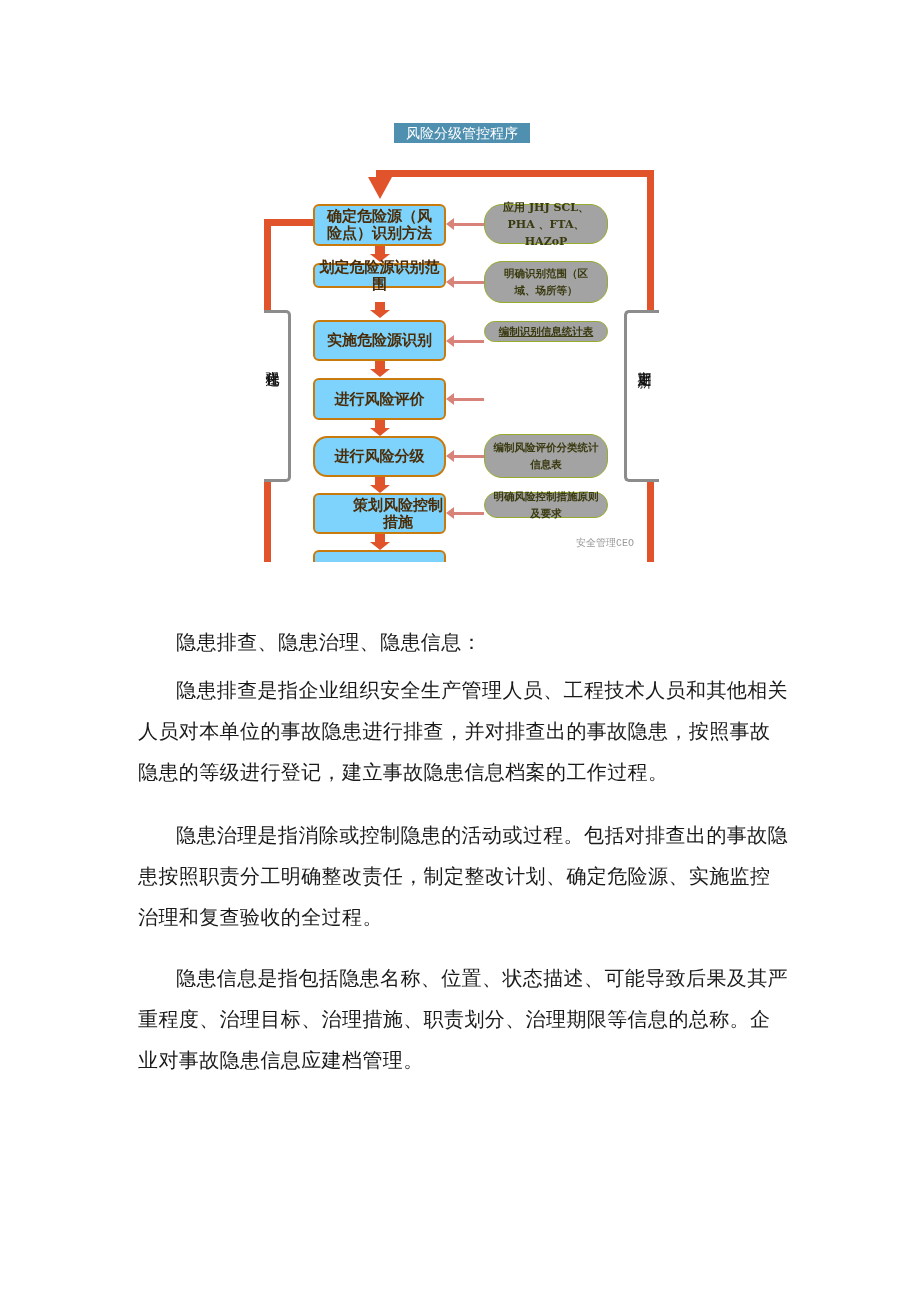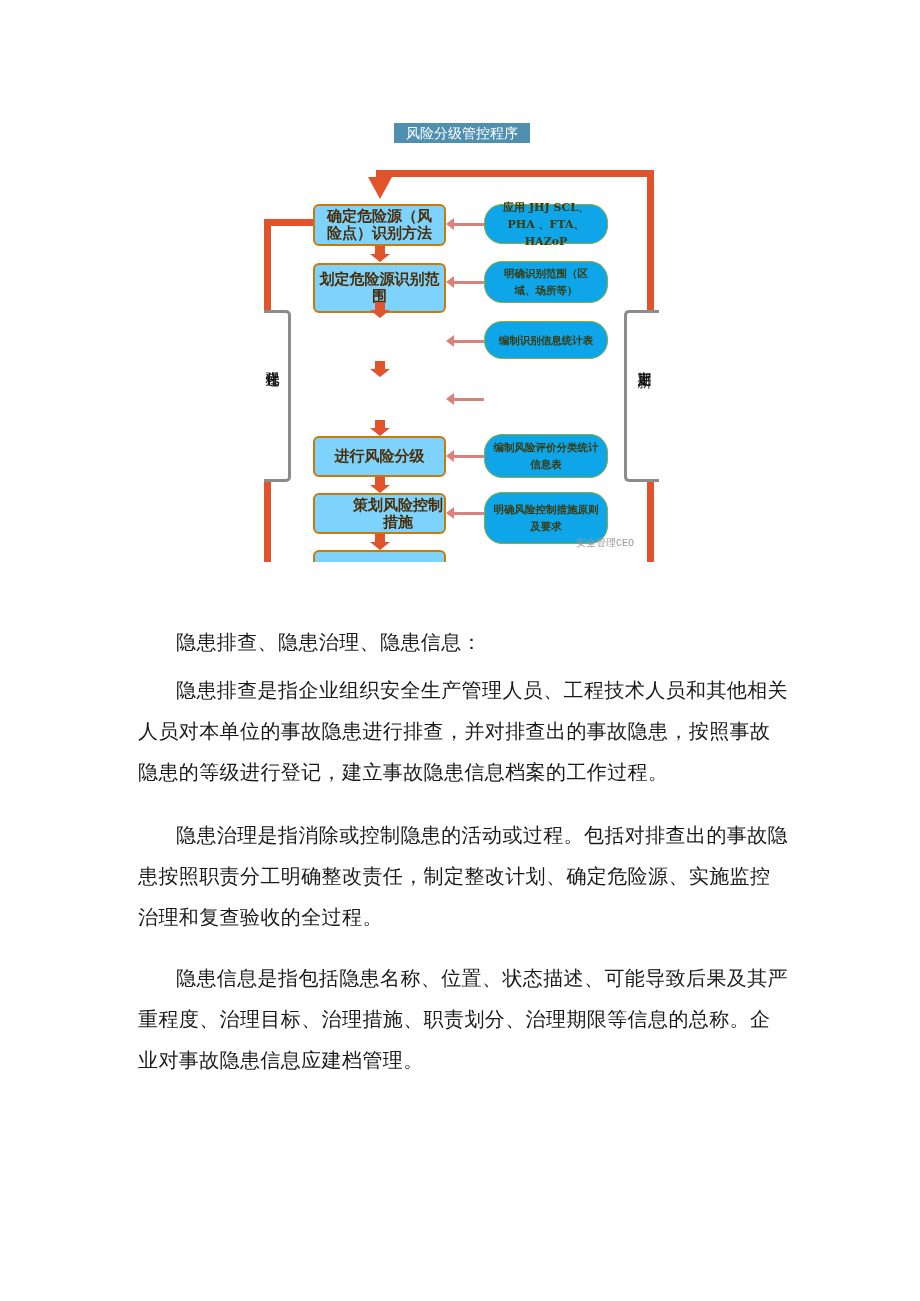--- a/index.html
+++ b/index.html
@@ -13,21 +13,21 @@
   .figure { position: absolute; left: 264px; top: 160px; width: 395px; height: 402px; overflow: hidden; background: #fff; }
 
   .loop { position: absolute; background: #e0532b; }
   .side-box { position: absolute; border: 3px solid #8c8c8c; background: #fff; border-radius: 4px; }
   .side-text { position: absolute; writing-mode: vertical-rl; text-orientation: upright;
                font-family: "DejaVu Sans", sans-serif; font-size: 14px; color: #111; letter-spacing: 1px; }
 
   .step { position: absolute; left: 49px; width: 133px; background: #7dd3fc; border: 2px solid #c97a0c;
           border-radius: 6px; display: flex; align-items: center; justify-content: center; text-align: center;
           font-family: "DejaVu Sans", sans-serif; font-weight: bold; font-size: 15px; color: #4a2c08; line-height: 17px; box-sizing: border-box; }
-  .note { position: absolute; left: 220px; width: 124px; background: #0ea5e9; border: 1px solid #95ad2e;
+  .note { position: absolute; left: 220px; width: 124px; background: #a3a3a3; border: 1px solid #95ad2e;
           border-radius: 18px; display: flex; align-items: center; justify-content: center; text-align: center;
           font-family: "DejaVu Sans", sans-serif; font-weight: bold; font-size: 10.5px; color: #3a3a10; line-height: 17px; box-sizing: border-box; }
   .note.latin { font-family: "DejaVu Serif", serif; font-size: 11px; }
   .down-arrow { position: absolute; left: 111px; width: 10px; height: 10px; background: #e0532b; }
   .down-arrow::after { content: ""; position: absolute; left: -5px; top: 8px; border-left: 10px solid transparent;
                        border-right: 10px solid transparent; border-top: 8px solid #e0532b; }
   .left-arrow { position: absolute; left: 188px; width: 32px; height: 3px; background: #d9827a; }
   .left-arrow::before { content: ""; position: absolute; left: -6px; top: -5px; border-top: 6px solid transparent;
                         border-bottom: 6px solid transparent; border-right: 8px solid #d9827a; }
   .watermark { position: absolute; left: 312px; top: 376px; font-family: Liberation Mono, monospace; font-size: 10px; color: #9a9a9a; }
@@ -50,39 +50,41 @@
   <div class="side-box" style="left:-6px; top:150px; width:30px; height:166px; border-left:none; border-radius:0 5px 5px 0;"></div>
   <div class="side-text" style="left:0px; top:200px;">强化过程</div>
   <div class="side-box" style="left:360px; top:150px; width:40px; height:166px; border-right:none; border-radius:5px 0 0 5px;"></div>
   <div class="side-text" style="left:372px; top:200px;">定期更新</div>
 
   <div class="step" style="top:44px; height:42px; padding:0 10px;">确定危险源（风险点）识别方法</div>
   <div class="note latin" style="top:44px; height:40px; padding:0 6px;">应用 JHJ SCL、PHA 、FTA、HAZoP</div>
   <div class="left-arrow" style="top:63px;"></div>
   <div class="down-arrow" style="top:86px;"></div>
 
-  <div class="step" style="top:103px; height:50px;">划定危险源识别范围</div>
+  <div class="step" style="top:103px; height:25px;">划定危险源识别范围</div>
   <div class="note" style="top:101px; height:42px; padding:16px 14px;">明确识别范围（区域、场所等）</div>
   <div class="left-arrow" style="top:121px;"></div>
   <div class="down-arrow" style="top:142px;"></div>
 
-  <div class="note" style="top:161px; height:38px;">编制识别信息统计表</div>
+  <div class="step" style="top:160px; height:41px;">实施危险源识别</div>
+  <div class="note" style="top:161px; height:21px;text-decoration:underline;">编制识别信息统计表</div>
   <div class="left-arrow" style="top:180px;"></div>
   <div class="down-arrow" style="top:201px;"></div>
 
+  <div class="step" style="top:218px; height:42px;">进行风险评价</div>
   <div class="left-arrow" style="top:238px;"></div>
   <div class="down-arrow" style="top:260px;"></div>
 
-  <div class="step" style="top:276px; height:41px;">进行风险分级</div>
+  <div class="step" style="top:276px; height:41px;border-radius:14px;">进行风险分级</div>
   <div class="note" style="top:274px; height:44px; padding:12px 6px;">编制风险评价分类统计信息表</div>
   <div class="left-arrow" style="top:295px;"></div>
   <div class="down-arrow" style="top:317px;"></div>
 
   <div class="step" style="top:333px; height:41px;padding-left:37px;">策划风险控制措施</div>
-  <div class="note" style="top:332px; height:52px; padding:0 6px;">明确风险控制措施原则及要求</div>
+  <div class="note" style="top:332px; height:26px; padding:0 6px;">明确风险控制措施原则及要求</div>
   <div class="left-arrow" style="top:352px;"></div>
   <div class="down-arrow" style="top:374px;"></div>
 
   <div class="step" style="top:390px; height:40px;"></div>
   <div class="watermark">安全管理CEO</div>
 </div>
 
 <p class="para" style="top:622px;">隐患排查、隐患治理、隐患信息：</p>
 <p class="para" style="top:670px;">隐患排查是指企业组织安全生产管理人员、工程技术人员和其他相关人员对本单位的事故隐患进行排查，并对排查出的事故隐患，按照事故隐患的等级进行登记，建立事故隐患信息档案的工作过程。</p>
 <p class="para" style="top:815px;">隐患治理是指消除或控制隐患的活动或过程。包括对排查出的事故隐患按照职责分工明确整改责任，制定整改计划、确定危险源、实施监控治理和复查验收的全过程。</p>

